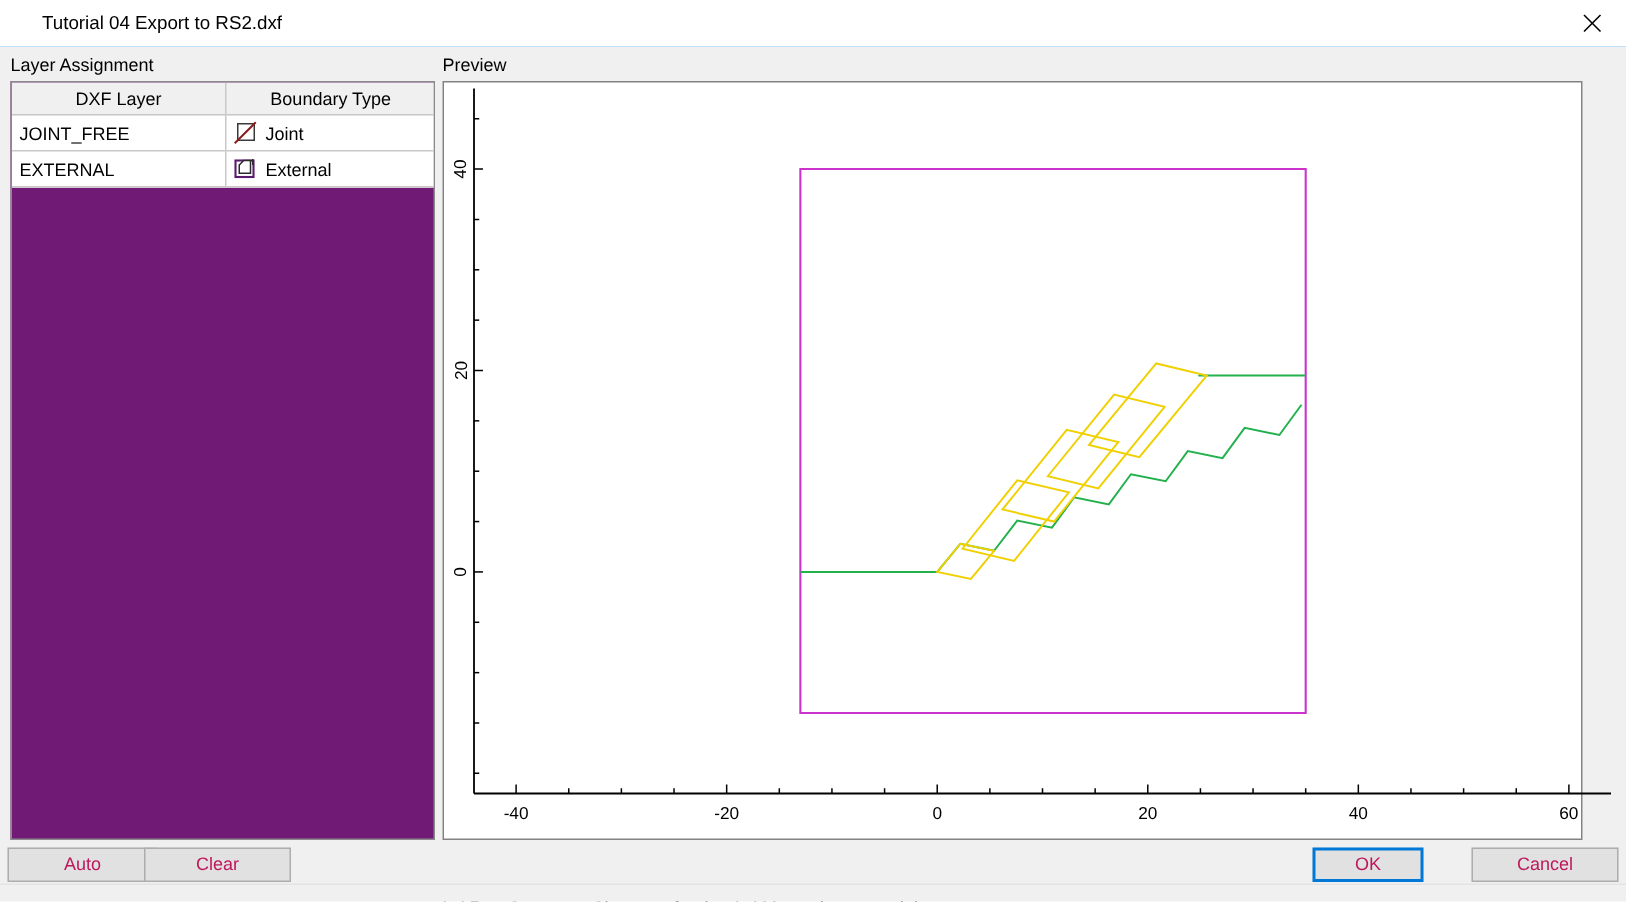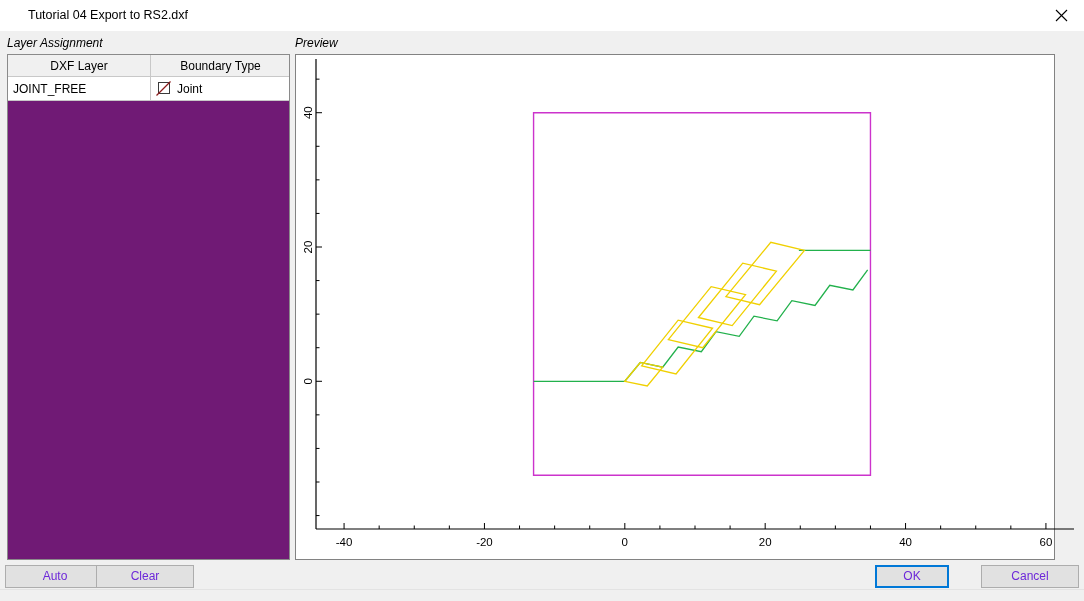--- a/index.html
+++ b/index.html
@@ -49,21 +49,20 @@
     width: 1084px; height: 570px;
     background: #f0f0f0;
   }
 
   
   .group-label {
     position: absolute;
     font-size: 12px;
     color: #000000;
     white-space: nowrap;
-    font-style: italic;
   }
   .label-layer-assign { left: 7px; top: 5px; }
   .label-preview { left: 295px; top: 5px; }
 
   .layer-panel {
     position: absolute;
     left: 7px; top: 23px;
     width: 283px; height: 506px;
     background: #701a75;
     border: 1px solid #8a8a8a;
@@ -103,21 +102,21 @@
   .bt-icon { width: 17px; height: 17px; flex: 0 0 17px; display: block; }
 
   
   .btn {
     position: absolute;
     background: #e1e1e1;
     border: 1px solid #adadad;
     box-sizing: border-box;
     font-family: "Liberation Sans", sans-serif;
     font-size: 12px;
-    color: #6d28d9;
+    color: #be185d;
     text-align: center;
     line-height: 21px;
     cursor: default;
     padding: 0;
   }
   .btn-auto   { left: 5px;   top: 534px; width: 100px; height: 23px; line-height: 21px; }
   .btn-clear  { left: 96px; top: 534px; width: 98px;  height: 23px; line-height: 21px; }
   .btn-ok     { left: 875px; top: 534px; width: 74px;  height: 23px; line-height: 19px;
                 border: 2px solid #0078d7; background: #e1e1e1; }
   .btn-cancel { left: 981px; top: 534px; width: 98px;  height: 23px; line-height: 21px; }
@@ -208,20 +207,33 @@
       <tbody>
         <tr>
           <td>JOINT_FREE</td>
           <td>
             <span class="bt-cell">
               <svg class="bt-icon" viewBox="0 0 17 17">
                 <rect x="3.5" y="2.5" width="11" height="11" fill="#ffffff" stroke="#3a3a3a" stroke-width="1"></rect>
                 <line x1="1.5" y1="15.5" x2="15.5" y2="1.5" stroke="#8b1a1a" stroke-width="1.3"></line>
               </svg>
               <span>Joint</span>
+            </span>
+          </td>
+        </tr>
+        <tr>
+          <td>EXTERNAL</td>
+          <td>
+            <span class="bt-cell">
+              <svg class="bt-icon" viewBox="0 0 17 17">
+                <rect x="2" y="3" width="12" height="11" fill="#ffffff" stroke="#5a1b6e" stroke-width="1.4"></rect>
+                <path d="M4.5 6 L7.5 3 L12 3 L12 11.5 L4.5 11.5 Z" fill="#ffffff" stroke="#2b2b2b" stroke-width="1"></path>
+                <line x1="13.5" y1="2" x2="13.5" y2="6" stroke="#2b2b2b" stroke-width="1"></line>
+              </svg>
+              <span>External</span>
             </span>
           </td>
         </tr>
       </tbody>
     </table>
   </div>
 
   <button class="btn btn-auto">Auto</button>
   <button class="btn btn-clear">Clear</button>
 

